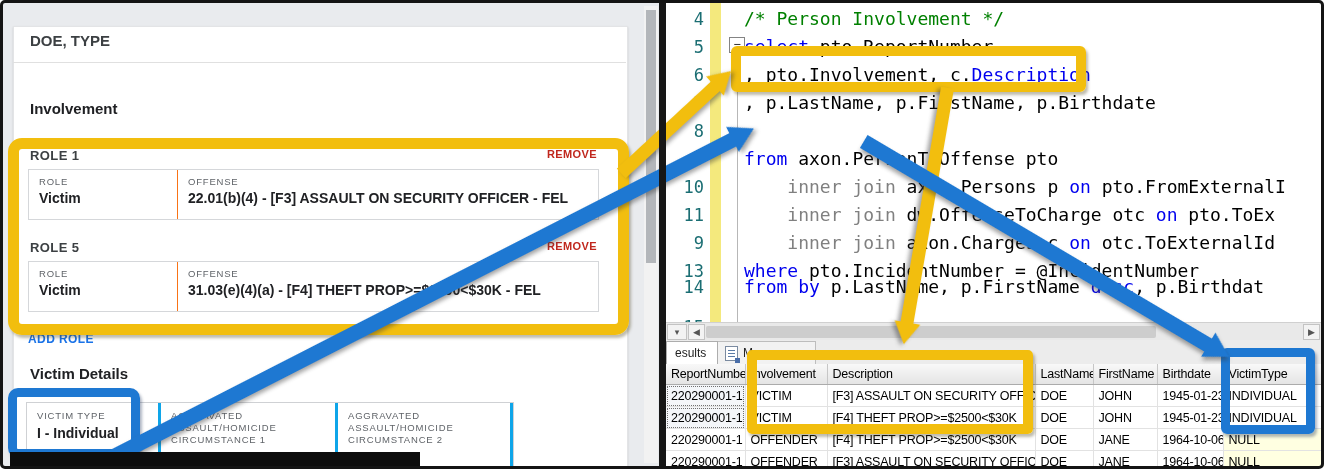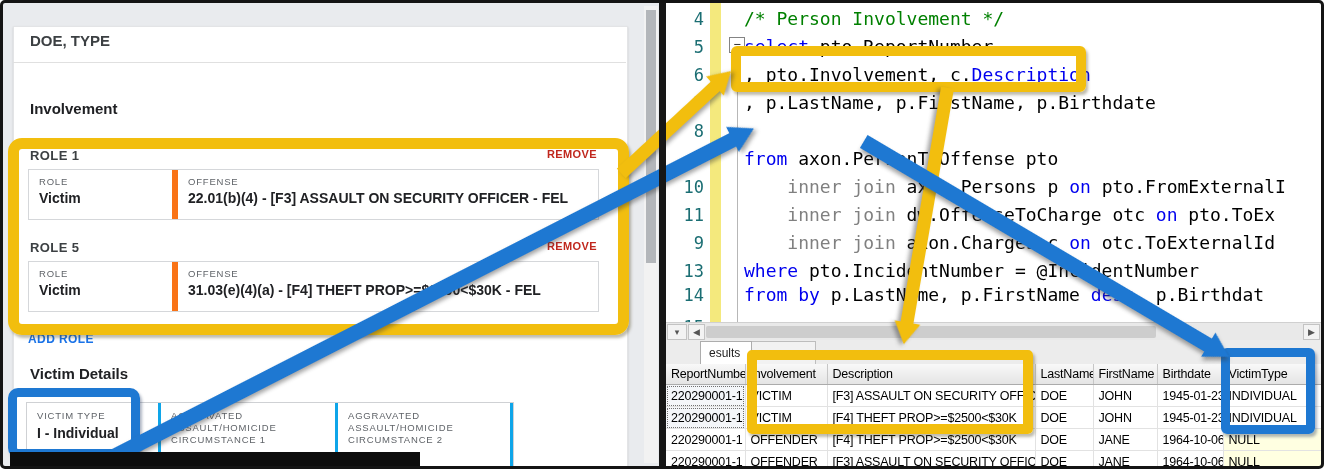--- a/index.html
+++ b/index.html
@@ -15,21 +15,21 @@
   .actions{position:absolute;right:26px;top:33px;font-size:13px;font-weight:bold;
            color:var(--link-blue);letter-spacing:.6px;cursor:pointer;}
   .actions .chev{font-size:12px;margin-right:6px;display:inline-block;transform:scaleY(.8);}
   .title-divider{position:absolute;left:13px;top:62px;width:613px;height:1px;background:#e0e0e0;}
   .section-h{position:absolute;left:30px;font-size:15px;font-weight:bold;color:#202124;}
 
   .role-head{position:absolute;font-size:13px;font-weight:bold;color:#3c4043;letter-spacing:.4px;}
   .remove{position:absolute;font-size:11px;font-weight:bold;color:var(--remove-red);letter-spacing:.4px;cursor:pointer;}
   .fieldbox{position:absolute;left:28px;width:569px;height:49px;border:1px solid #d5d7da;background:#fff;display:flex;}
   .fcol{padding:6px 0 0 10px;box-sizing:border-box;}
-  .fcol.role{width:149px;border-right:6px solid #f97316;}
+  .fcol.role{width:149px;border-right:1px solid #f97316;}
   .fcol.off{flex:1;}
   .flabel{font-size:9.5px;color:#5f6368;letter-spacing:.8px;}
   .fvalue{font-size:14px;font-weight:bold;color:#202124;margin-top:3px;white-space:nowrap;}
   .add-role{position:absolute;left:28px;top:332px;font-size:12px;font-weight:bold;color:var(--link-blue);letter-spacing:.4px;cursor:pointer;}
 
   .vtable{position:absolute;left:26px;top:402px;width:486px;display:grid;grid-template-columns:134px 177px 175px;
           border:1px solid #cfd1d4;background:#fff;}
   .vcell{border-right:3px solid #0ea5e9;padding:7px 8px 4px 10px;min-height:40px;box-sizing:border-box;}
   .vcell:last-child{border-right:none;}
   .vcell .flabel{line-height:1.25;}
@@ -54,21 +54,21 @@
 
   .hscroll{position:absolute;left:666px;top:322px;width:655px;height:18px;background:#e9e9e9;border-top:1px solid #d0d0d0;}
   .hs-btn{position:absolute;top:1px;height:16px;background:#f3f3f3;border:1px solid #c3c3c3;box-sizing:border-box;
           font-size:9px;color:#555;text-align:center;line-height:14px;cursor:pointer;}
   .hs-thumb{position:absolute;left:40px;top:3px;width:450px;height:12px;background:#cdcdcd;border-radius:2px;cursor:pointer;}
 
   
   .tabsbar{position:absolute;left:666px;top:340px;width:655px;height:24px;background:#ececec;}
   .tab{position:absolute;top:1px;height:23px;font-size:12px;color:#222;box-sizing:border-box;
        display:flex;align-items:center;padding:0 8px;cursor:pointer;}
-  .tab.active{left:0;width:52px;background:#fff;border:1px solid #adadad;border-bottom:none;z-index:2;margin-left:34px;}
+  .tab.active{left:0;width:52px;background:#fff;border:1px solid #adadad;border-bottom:none;z-index:2;}
   .tab.inactive{left:50px;width:100px;background:#f2f2f2;border:1px solid #bdbdbd;border-bottom:none;}
   .msg-icon{width:11px;height:13px;border:1px solid #7a8aa0;background:#fff;margin-right:5px;position:relative;}
   .msg-icon i{position:absolute;left:2px;right:2px;height:1px;background:#5b7ba6;}
   .msg-icon i:nth-child(1){top:3px;} .msg-icon i:nth-child(2){top:6px;} .msg-icon i:nth-child(3){top:9px;}
   .msg-icon b{position:absolute;right:-3px;bottom:-3px;width:5px;height:5px;background:#4a6ea9;}
 
   .grid{position:absolute;left:666px;top:364px;width:658px;height:103px;overflow:hidden;background:#fff;}
   table.rg{border-collapse:collapse;table-layout:fixed;width:680px;font-size:12.5px;letter-spacing:-0.2px;}
   table.rg th{height:20px;background:linear-gradient(#f8f8f8,#e4e4e4);border-right:1px solid #c6c6c6;
               border-bottom:1px solid #ababab;font-weight:normal;color:#000;text-align:left;padding:0 0 0 5px;
@@ -199,21 +199,21 @@
       <span class="code"><span>    </span><span class="g">inner join</span><span> dw.OffenseToCharge otc </span><span class="k">on</span><span> pto.ToEx</span></span>
     </div>
     <div class="code-line" style="top:226px">
       <span class="ln">9</span>
       <span class="code"><span>    </span><span class="g">inner join</span><span> axon.Charges c </span><span class="k">on</span><span> otc.ToExternalId</span></span>
     </div>
     <div class="code-line" style="top:254px">
       <span class="ln">13</span>
       <span class="code"><span class="k">where</span><span> pto.IncidentNumber = @IncidentNumber</span></span>
     </div>
-    <div class="code-line" style="top:278px">
+    <div class="code-line" style="top:270px">
       <span class="ln">14</span>
       <span class="code"><span class="k">from by</span><span> p.LastName, p.FirstName </span><span class="k">desc</span><span>, p.Birthdat</span></span>
     </div>
     <div class="code-line" style="top:310px">
       <span class="ln">15</span>
     </div>
   </div>
 
   <div class="hscroll">
     <div class="hs-btn" style="left:1px;width:20px">▾</div>

